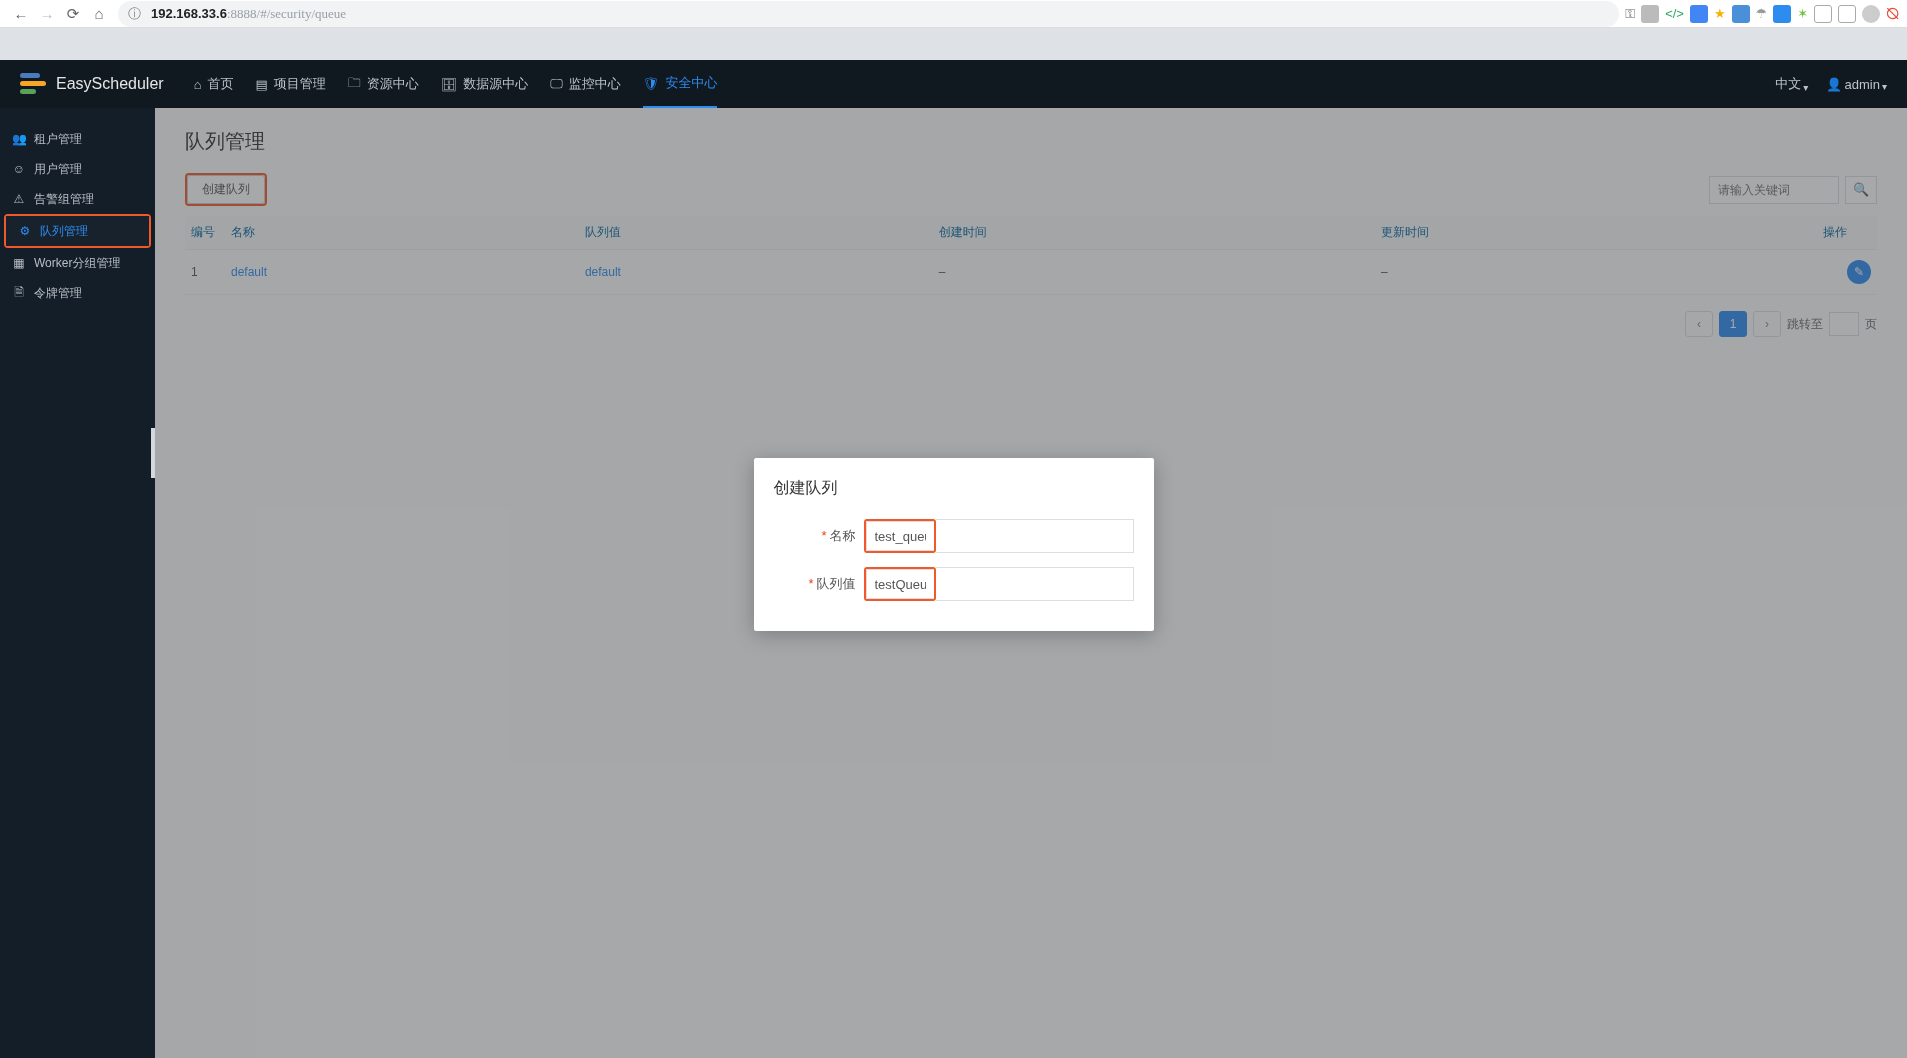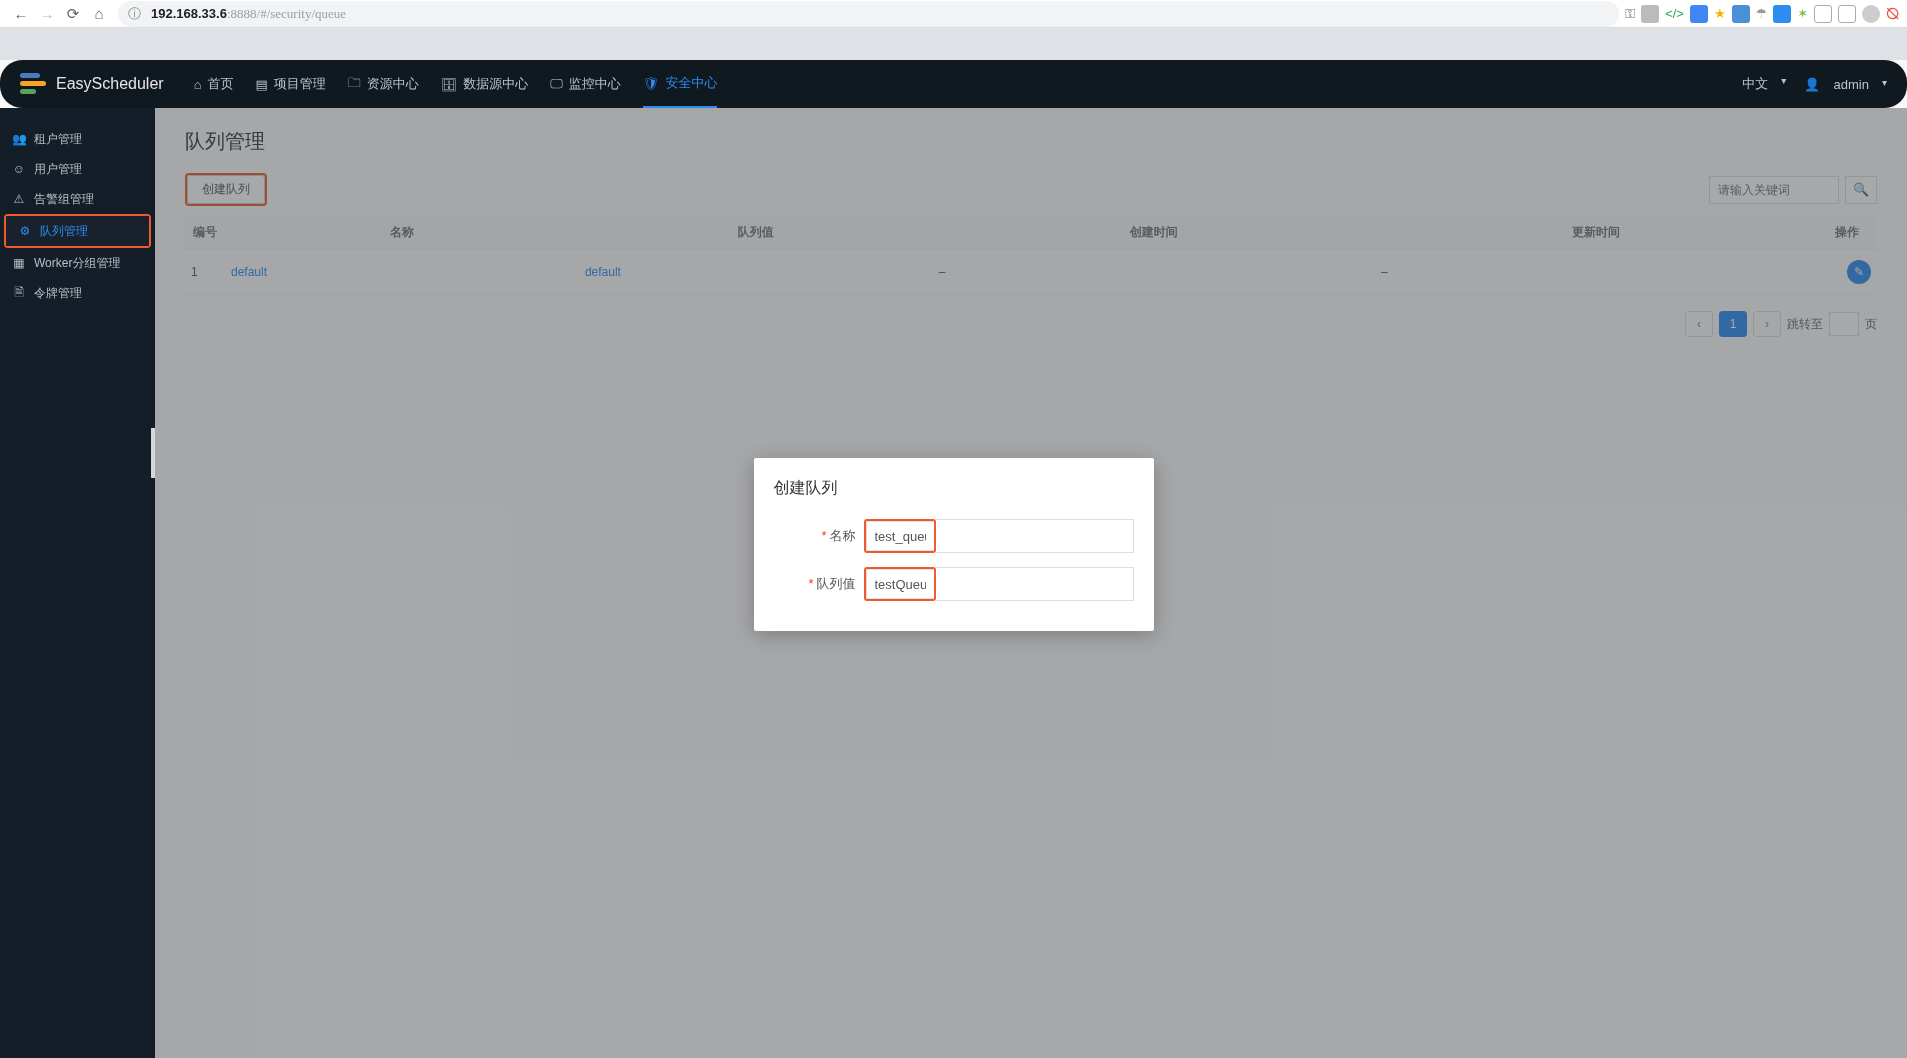--- a/index.html
+++ b/index.html
@@ -14,30 +14,30 @@
   .new-tab { width:28px; height:28px; display:flex; align-items:center; justify-content:center; color:#555; font-size:18px; margin-left:6px;}
   .navbar { background:#fff; height:28px; display:flex; align-items:center; padding:0 8px; border-bottom:1px solid #ddd;}
   .nav-icon { width:26px; height:26px; display:flex; align-items:center; justify-content:center; color:#5f6368; font-size:15px; }
   .url-bar { flex:1; background:#f1f3f4; border-radius:14px; height:26px; margin:0 6px; display:flex; align-items:center; padding:0 10px; font-size:13px; color:#202124;}
   .url-bar .info { color:#888; margin-right:10px;}
   .url-dim { color:#9aa0a6;font-family:Liberation Serif, serif; }
   .toolbar-right { display:flex; align-items:center; gap:6px; }
   .toolbar-right .icon { width:18px; height:18px; border-radius:3px; display:inline-block;}
 
   
-  .header { background:#101820; color:#bcc3c9; height:48px; display:flex; align-items:center; padding:0 20px; justify-content:space-between;border-radius:22px;}
+  .header { background:#101820; color:#bcc3c9; height:48px; display:flex; align-items:center; padding:0 20px; justify-content:space-between;}
   .header-left { display:flex; align-items:center; }
   .logo-wrap { display:flex; align-items:center; gap:8px; margin-right:30px;}
   .logo-glyph { width:28px; height:22px; position:relative;}
   .logo-name { font-size:16px; color:#e6e6e6;}
   .top-nav { display:flex; gap:22px; }
   .top-nav-item { display:flex; align-items:center; gap:6px; color:#bcc3c9; font-size:13px; cursor:pointer; height:48px;}
   .top-nav-item.active { color:#2d8cf0; border-bottom:2px solid #2d8cf0;}
   .header-right { display:flex; align-items:center; gap:18px; font-size:13px;}
-  .dropdown-toggle { display:flex; align-items:flex-start; gap:13px; cursor:pointer;}
+  .dropdown-toggle { display:flex; align-items:flex-end; gap:2px; cursor:pointer;}
   .caret { font-size:10px;}
 
   
   .main-wrap { display:flex; height:calc(100vh - 108px); position:relative;}
   .sidebar { width:155px; background:#141e29; color:#b9bfc5; padding-top:16px; position:relative;}
   .side-item { display:flex; align-items:center; gap:8px; height:30px; padding:0 12px; cursor:pointer; font-size:12px; color:#b9bfc5;}
   .side-item.active { background:#18222d; color:#2d8cf0; }
   .side-box { border:2px solid #f1592a; border-radius:4px; margin:0 4px;}
   .side-icon { width:14px; text-align:center; font-size:12px;}
   .side-toggle { position:absolute; right:-6px; top:320px; width:10px; height:50px; background:#d4d7dc; border-radius:0 6px 6px 0;}
@@ -45,21 +45,21 @@
   .content { flex:1; padding:20px 30px; position:relative; background:#fefefe;}
   .page-title { font-size:20px; color:#333; margin-bottom:18px;}
   .toolbar { display:flex; justify-content:space-between; align-items:center; margin-bottom:10px;}
   .create-btn { border:1px solid #ccc; background:#fff; padding:5px 14px; font-size:12px; color:#555; cursor:pointer; border-radius:3px;}
   .create-box { border:2px solid #f1592a; border-radius:4px; display:inline-block; }
   .searchbar { display:flex; gap:6px;align-items:center;}
   .search-input { width:130px; border:1px solid #dcdee2; height:28px; padding:0 8px; font-size:12px;}
   .search-btn { width:32px; height:28px; border:1px solid #dcdee2; background:#fff; display:flex; align-items:center; justify-content:center; cursor:pointer; font-size:13px; color:#555;}
 
   table.data { width:100%; border-collapse:collapse; font-size:12px;}
-  table.data th { text-align:center; color:#737373; font-weight:bold; padding:8px 6px; border-bottom:1px solid #eee; background:#fafafa;}
+  table.data th { text-align:left; color:#0369a1; font-weight:normal; padding:8px 6px; border-bottom:1px solid #eee; background:#fafafa;}
   table.data td { padding:10px 6px; border-bottom:1px solid #f3f3f3; color:#555;}
   table.data td a { color:#2d8cf0; text-decoration:none;}
   .op-col { width:60px; text-align:right;}
   .edit-btn { width:24px; height:24px; border-radius:50%; background:#2d8cf0; display:inline-flex; align-items:center; justify-content:center; color:#fff; font-size:12px;}
 
   .pagination { display:flex; justify-content:flex-end; align-items:center; gap:6px; margin-top:16px; font-size:12px; color:#666;}
   .page-box { border:1px solid #dcdee2; width:28px; height:26px; display:flex; align-items:center; justify-content:center; border-radius:3px; cursor:pointer; color:#888;}
   .page-box.active { background:#2d8cf0; color:#fff; border-color:#2d8cf0;}
   .goto-input { width:30px; height:24px; border:1px solid #dcdee2; text-align:center;}
 

